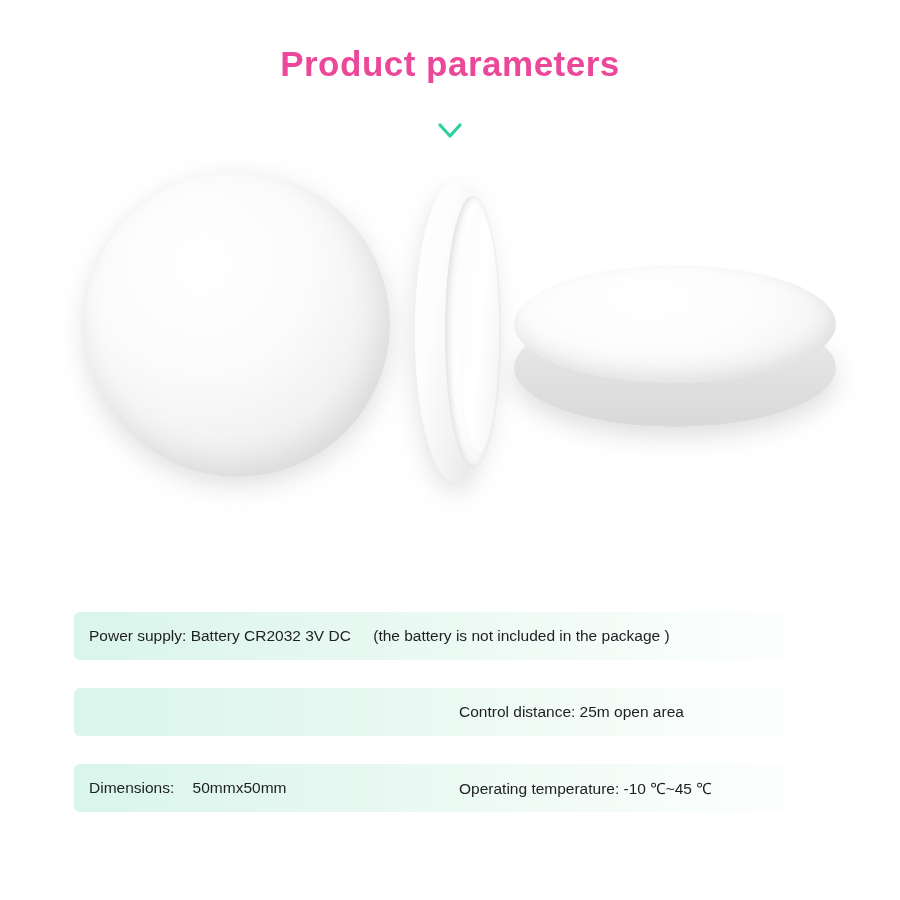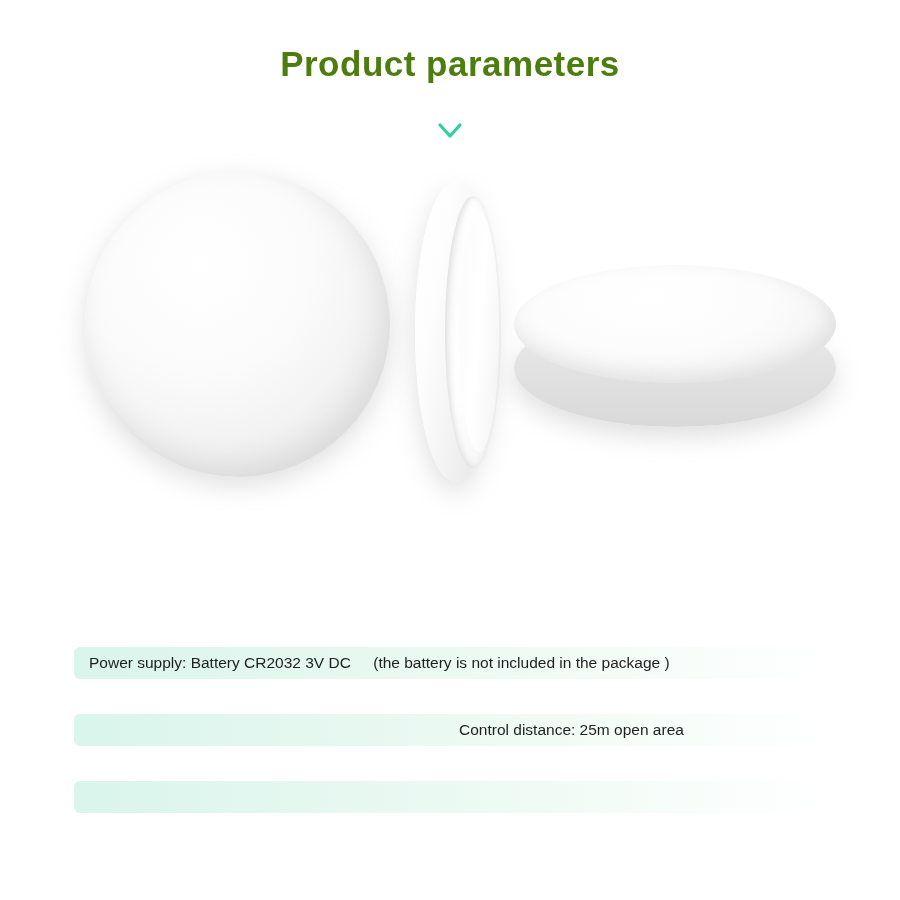--- a/index.html
+++ b/index.html
@@ -25,21 +25,21 @@
   
   .title {
     position: absolute;
     top: 44px;
     left: 0;
     width: 900px;
     text-align: center;
     font-size: 35px;
     font-weight: bold;
     letter-spacing: 0.5px;
-    color: #4d7c0f;
+    color: #ec4899;
   }
 
   
   .chevron {
     position: absolute;
     top: 122px;
     left: 0;
     width: 900px;
     text-align: center;
     height: 24px;
@@ -136,27 +136,26 @@
 
   
   .specs {
     position: absolute;
     top: 612px;
     left: 74px;
     width: 752px;
   }
   .spec-row {
     position: relative;
-    height: 32px;
+    height: 48px;
     margin-bottom: 28px;
     border-radius: 6px;
     background: linear-gradient(90deg, #d9f5ec 0%, #e7f8f1 38%, #f4fcf8 72%, #ffffff 100%);
     display: flex;
     align-items: center;
-    margin-top: 35px;
   }
   .spec-row:last-child { margin-bottom: 0; }
 
   .cell {
     font-size: 15.5px;
     color: #1f1f1f;
     white-space: nowrap;
   }
   .cell-left  { position: absolute; left: 15px; }
   .cell-right { position: absolute; left: 385px; }
@@ -199,17 +198,22 @@
         <span>Power supply: Battery CR2032 3V DC</span>
         <span class="muted-note val-indent" style="padding-left:18px">(the battery is not included in the package )</span>
       </span>
     </div>
 
     <div class="spec-row">
       <span class="cell cell-right">Control distance: 25m open area</span>
     </div>
 
     <div class="spec-row">
+      <span class="cell cell-left">
+        <span>Dimensions:</span>
+        <span class="val-indent">50mmx50mm</span>
+      </span>
+      <span class="cell cell-right">Operating temperature: -10 ℃~45 ℃</span>
     </div>
 
 
   </div>
 </div>
 
 </body></html>

